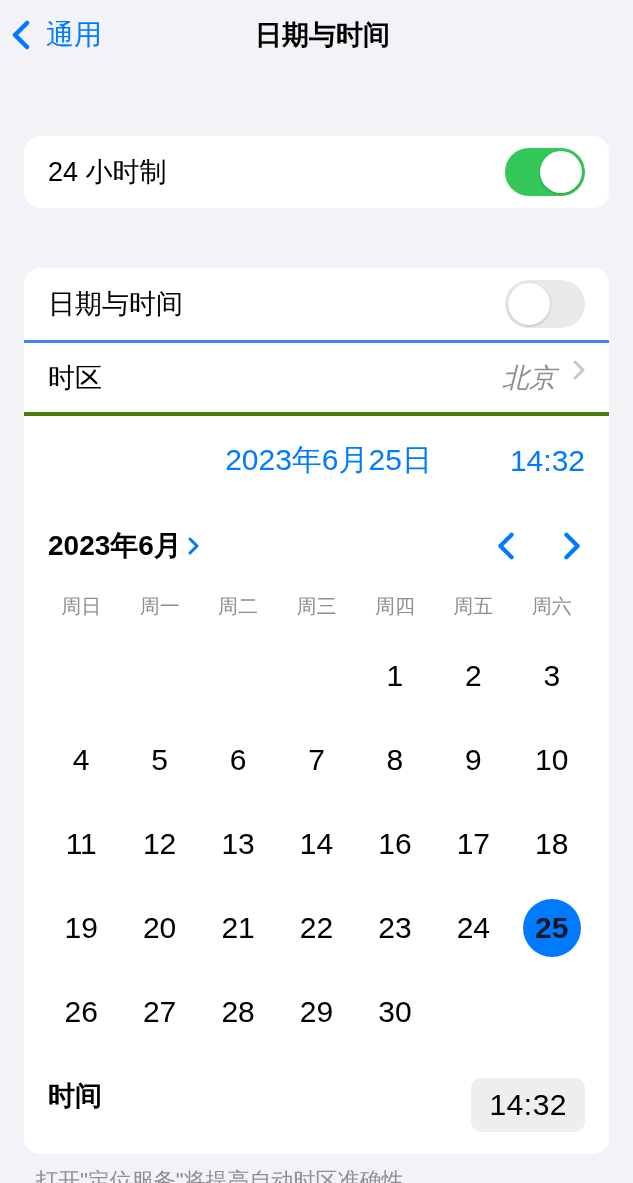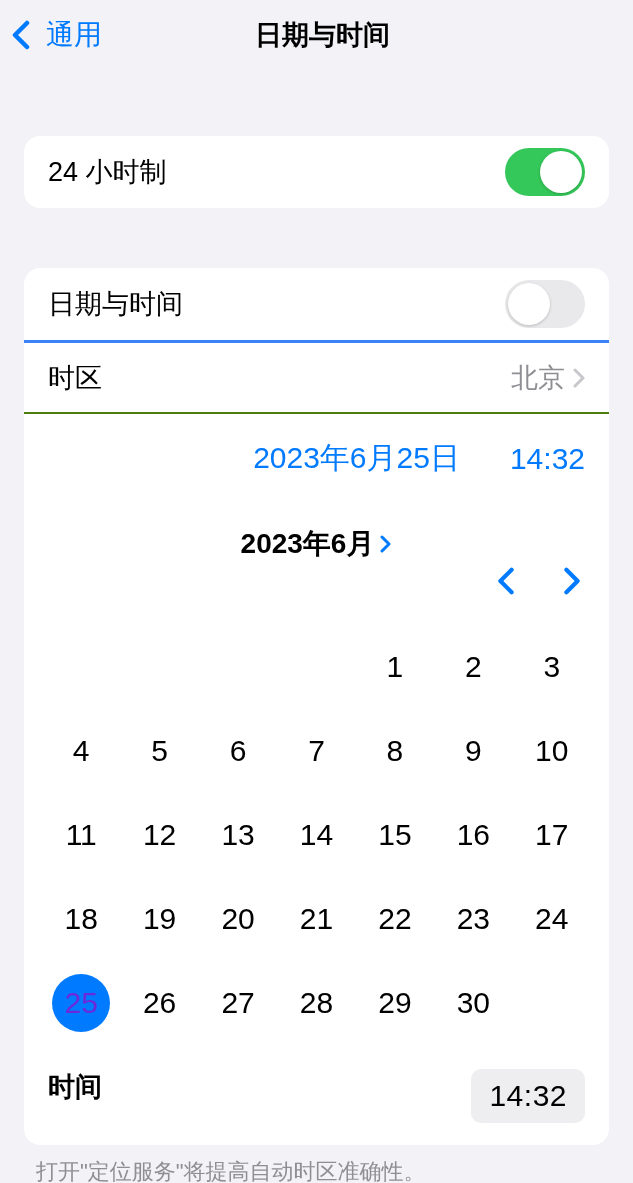--- a/index.html
+++ b/index.html
@@ -47,21 +47,21 @@
       display: flex;
       align-items: center;
       justify-content: space-between;
       padding: 0 24px;
       min-height: 72px;
       font-size: 27px;
     }
     .row + .row { border-top: 3px solid #3b82f6; }
     .row-label { color: #000; }
     .row-value { color: #8e8e93; font-size: 27px; }
-    .row-right { display: flex; align-items: center; gap: 8px; }
+    .row-right { display: flex; align-items: flex-start; gap: 17px; font-style: italic; }
     .chevron-right { color: #c7c7cc; display: flex; align-items: center; }
     
     .switch {
       width: 80px;
       height: 48px;
       border-radius: 24px;
       position: relative;
       cursor: pointer;
     }
     .switch-on { background: #34c759; }
@@ -76,36 +76,36 @@
       box-shadow: 0 1px 3px rgba(0,0,0,0.2);
     }
     .switch-on .switch-knob { right: 3px; }
     .switch-off .switch-knob { left: 3px; }
     
     .picker-row {
       display: flex;
       justify-content: center;
       align-items: center;
       padding: 24px 24px 18px 24px;
-      border-top: 2px solid #4d7c0f;
+      border-top: 4px solid #4d7c0f;
+      gap: 28px;
     }
     .picker-date-label, .picker-time-label {
       color: #007aff;
       font-size: 30px;
       font-weight: 400;
       cursor: pointer;
     }
     .picker-date-label { margin-left: auto; margin-right: 50px; }
     
     .calendar { padding: 10px 18px 18px 18px; }
     .cal-header {
       display: flex;
       align-items: center;
       padding: 18px 6px 18px 6px;
-      flex-direction: column;
     }
     .cal-month {
       font-size: 28px;
       font-weight: 600;
       display: flex;
       align-items: center;
       gap: 6px;
       cursor: pointer;
     }
     .cal-month-chevron { color: #007aff; display: flex; align-items: center; }
@@ -141,21 +141,21 @@
     .cal-day-empty { cursor: default; }
     .cal-day-selected::before {
       content: "";
       position: absolute;
       width: 58px;
       height: 58px;
       border-radius: 50%;
       background: #007aff;
       z-index: 0;
     }
-    .cal-day-selected span { position: relative; z-index: 1; color: #6d28d9; font-weight: 400; }
+    .cal-day-selected span { position: relative; z-index: 1; color: #0f172a; font-weight: 700; }
     .cal-day span { position: relative; z-index: 1; }
     
     .time-row {
       display: flex;
       align-items: flex-start;
       justify-content: space-between;
       padding: 18px 24px 22px 24px;
     }
     .time-label { font-size: 27px; font-weight: 600; }
     .time-pill {
@@ -234,20 +234,29 @@
               <path d="M10 2L2 10L10 18" stroke="#007aff" stroke-width="3" stroke-linecap="round" stroke-linejoin="round"></path>
             </svg>
         </div>
         <div class="cal-nav-btn">
           <svg width="18" height="28" viewBox="0 0 12 20" fill="none">
               <path d="M2 2L10 10L2 18" stroke="#007aff" stroke-width="3" stroke-linecap="round" stroke-linejoin="round"></path>
             </svg>
         </div>
       </div>
     </div>
+    <div class="cal-weekdays" id="cal-weekdays">
+        <div class="cal-weekday">周日</div>
+        <div class="cal-weekday">周一</div>
+        <div class="cal-weekday">周二</div>
+        <div class="cal-weekday">周三</div>
+        <div class="cal-weekday">周四</div>
+        <div class="cal-weekday">周五</div>
+        <div class="cal-weekday">周六</div>
+      </div>
     <div class="cal-grid" id="cal-grid">
         <div class="cal-day cal-day-empty"></div>
         <div class="cal-day cal-day-empty"></div>
         <div class="cal-day cal-day-empty"></div>
         <div class="cal-day cal-day-empty"></div>
         <div class="cal-day">
           <span>1</span>
         </div>
         <div class="cal-day">
           <span>2</span>
@@ -282,23 +291,20 @@
         <div class="cal-day">
           <span>12</span>
         </div>
         <div class="cal-day">
           <span>13</span>
         </div>
         <div class="cal-day">
           <span>14</span>
         </div>
         <div class="cal-day">
-          <span>15</span>
-        </div>
-        <div class="cal-day">
           <span>16</span>
         </div>
         <div class="cal-day">
           <span>17</span>
         </div>
         <div class="cal-day">
           <span>18</span>
         </div>
         <div class="cal-day">
           <span>19</span>

